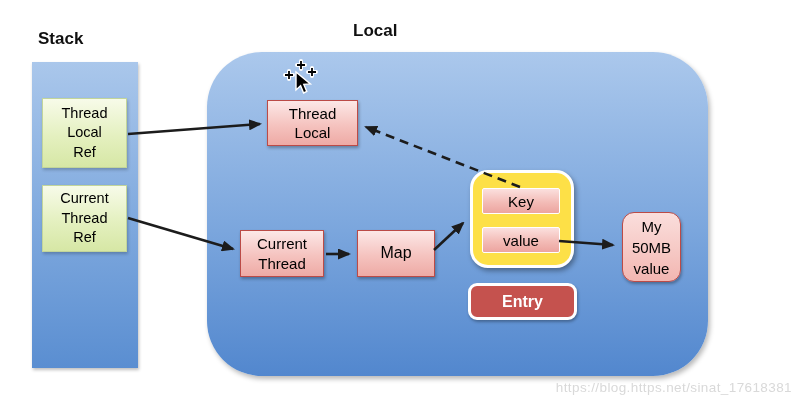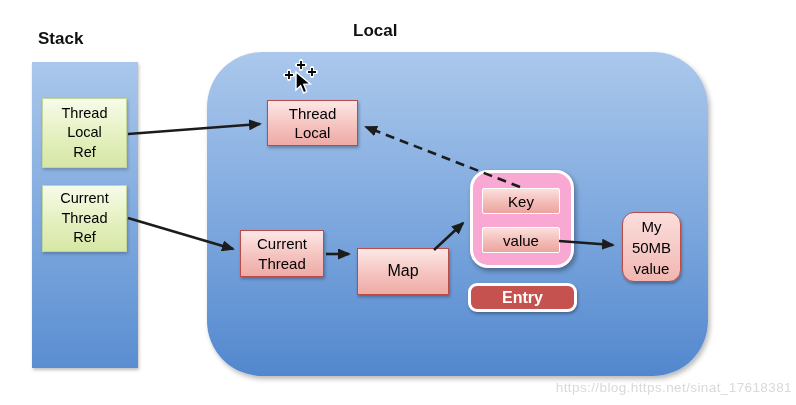--- a/index.html
+++ b/index.html
@@ -33,32 +33,32 @@
     position:absolute; box-sizing:border-box;
     background:linear-gradient(180deg,#fce8e7 0%, #f5c3bf 55%, #eeaaa5 100%);
     border:1.5px solid #bb4b47; box-shadow:1px 2px 3px rgba(0,0,0,0.3);
     display:flex; align-items:center; justify-content:center; text-align:center;
     font-size:15px; line-height:1.3; color:#000; white-space:pre-line;
   }
   .my-box { border-radius:12px; line-height:1.4;
     background:linear-gradient(180deg,#fadedc 0%, #f6c9c5 55%, #f2b6b1 100%); }
   .entry-container {
     position:absolute; left:470px; top:170px; width:104px; height:98px;
-    box-sizing:border-box; border-radius:18px; background:#f9a8d4;
+    box-sizing:border-box; border-radius:18px; background:#fde047;
     border:3px solid #ffffff; box-shadow:2px 3px 5px rgba(0,0,0,0.35);
   }
   .inner-box {
     position:absolute; left:9px; width:78px; height:26px; box-sizing:border-box;
     background:linear-gradient(180deg,#fbe0de 0%, #f3bcb7 55%, #eca49f 100%);
     border:1.5px solid #ffffff; border-radius:2px;
     display:flex; align-items:center; justify-content:center;
     font-size:15px; color:#000; white-space:pre-line;
   }
   .entry-label {
-    position:absolute; left:468px; top:283px; width:109px; height:29px;
+    position:absolute; left:468px; top:283px; width:109px; height:37px;
     box-sizing:border-box; border-radius:9px; background:#c5524e;
     border:3px solid #ffffff; box-shadow:1px 2px 3px rgba(0,0,0,0.3);
     display:flex; align-items:center; justify-content:center;
     color:#ffffff; font-weight:700; font-size:16px; white-space:pre-line;
   }
   .arrows-layer { position:absolute; left:0; top:0; pointer-events:none; }
   .arrows-layer line { stroke:#1c1c1c; stroke-width:2.6; }
   .cursor-icon { position:absolute; left:280px; top:58px; pointer-events:none; }
   .watermark {
     position:absolute; right:4px; top:380px; font-size:13.5px;
@@ -82,21 +82,21 @@
 Ref</div>
 
   <div class="heap-rect"></div>
 
   <div class="pink-box" style="left:267px; top:100px; width:91px; height:46px;">Thread
 Local</div>
 
   <div class="pink-box" style="left:240px; top:230px; width:84px; height:47px;">Current
 Thread</div>
 
-  <div class="pink-box" style="left:357px; top:248px; width:92px; height:47px; font-size:16px;">Map</div>
+  <div class="pink-box" style="left:357px; top:230px; width:78px; height:47px; font-size:16px;">Map</div>
 
   <div class="entry-container">
     <div class="inner-box" style="top:15px;">Key</div>
     <div class="inner-box" style="top:54px;">value</div>
   </div>
   <div class="entry-label">Entry</div>
 
   <div class="pink-box my-box" style="left:622px; top:212px; width:59px; height:70px;">My
 50MB
 value</div>

